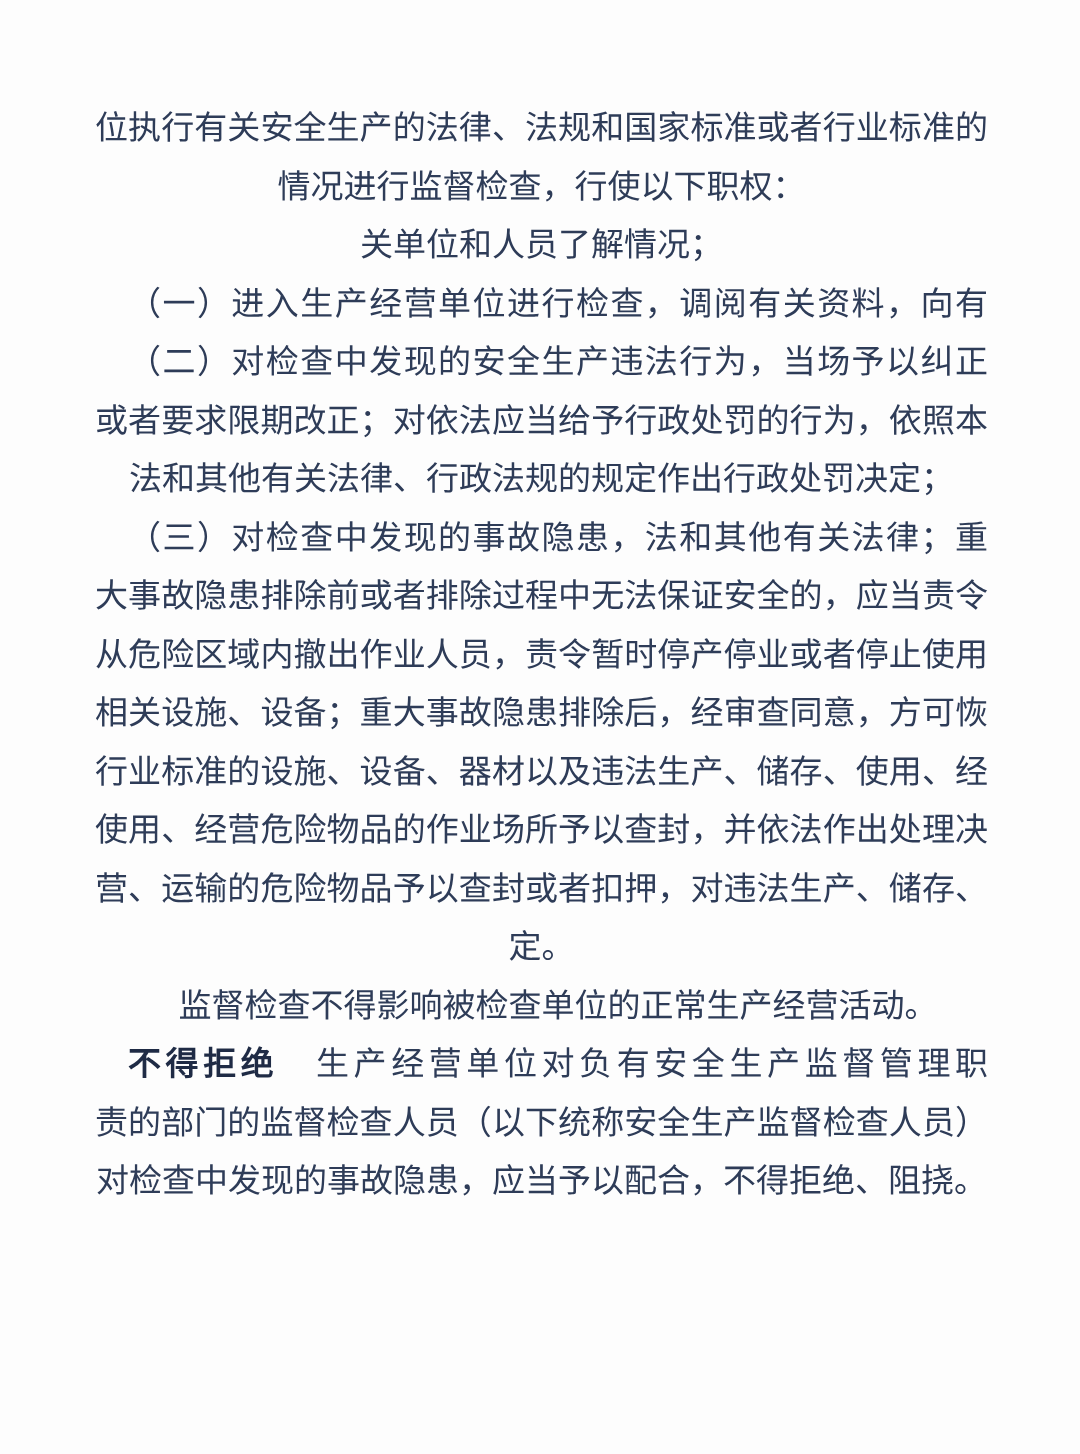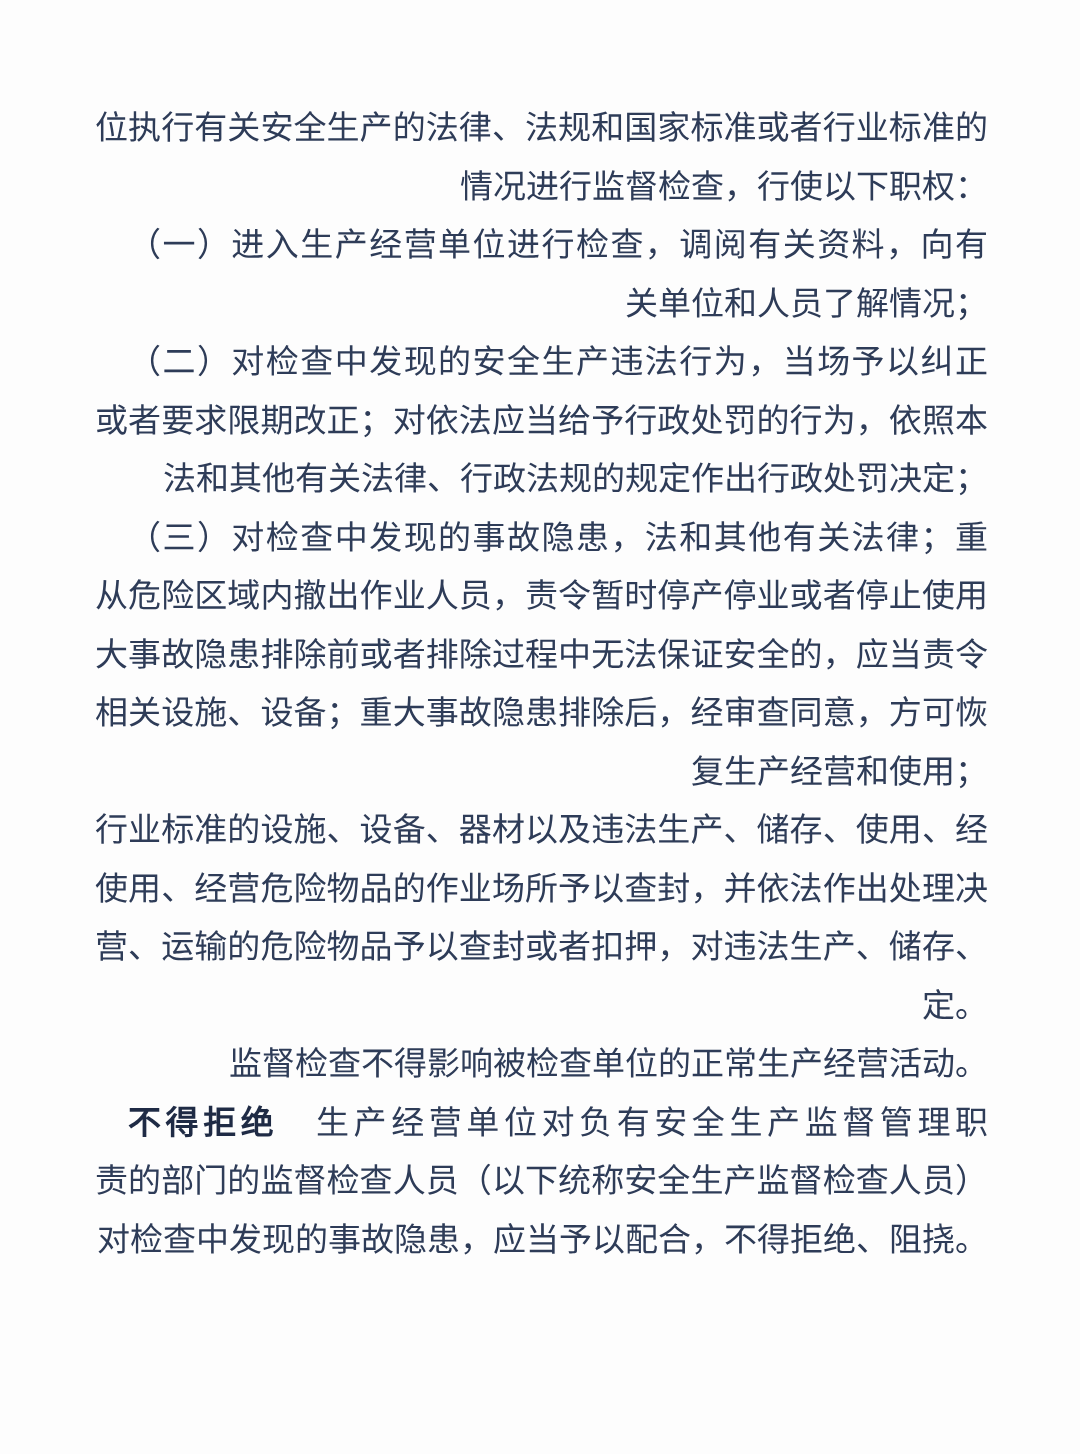--- a/index.html
+++ b/index.html
@@ -20,21 +20,21 @@
     left: 95px;
     top: 99px;
     width: 893px;
     font-family: "Liberation Serif", "DejaVu Serif", serif;
     font-size: 33px;
     line-height: 58.5px;
     color: var(--text-color, #2e3c58);
     letter-spacing: 0;
   }
   .line {
-    text-align: right;
+    text-align: center;
     white-space: normal;
     height: 58.5px;
   }
   .line.justify {
     text-align: justify;
     text-align-last: justify;
     text-justify: inter-character;
   }
   .line.indent {
     padding-left: 33px;
@@ -45,30 +45,29 @@
     color: var(--bold-color, #1f2b45);
   }
 </style>
 </head>
 <body>
 
 <div class="page">
   <div class="textblock" id="textblock">
       <div class="line justify">位执行有关安全生产的法律、法规和国家标准或者行业标准的</div>
       <div class="line">情况进行监督检查，行使以下职权：</div>
+      <div class="line">关单位和人员了解情况；</div>
       <div class="line justify indent">（一）进入生产经营单位进行检查，调阅有关资料，向有</div>
-      <div class="line">关单位和人员了解情况；</div>
       <div class="line justify indent">（二）对检查中发现的安全生产违法行为，当场予以纠正</div>
       <div class="line justify">或者要求限期改正；对依法应当给予行政处罚的行为，依照本</div>
       <div class="line">法和其他有关法律、行政法规的规定作出行政处罚决定；</div>
       <div class="line justify indent">（三）对检查中发现的事故隐患，法和其他有关法律；重</div>
+      <div class="line justify">大事故隐患排除前或者排除过程中无法保证安全的，应当责令</div>
       <div class="line justify">从危险区域内撤出作业人员，责令暂时停产停业或者停止使用</div>
-      <div class="line justify">大事故隐患排除前或者排除过程中无法保证安全的，应当责令</div>
       <div class="line justify">相关设施、设备；重大事故隐患排除后，经审查同意，方可恢</div>
-      <div class="line">复生产经营和使用；</div>
       <div class="line justify">行业标准的设施、设备、器材以及违法生产、储存、使用、经</div>
       <div class="line justify">使用、经营危险物品的作业场所予以查封，并依法作出处理决</div>
       <div class="line justify">营、运输的危险物品予以查封或者扣押，对违法生产、储存、</div>
       <div class="line">定。</div>
       <div class="line indent">监督检查不得影响被检查单位的正常生产经营活动。</div>
       <div class="line justify indent"><span class="article-number">不得拒绝</span><span>　生产经营单位对负有安全生产监督管理职</span></div>
       <div class="line justify">责的部门的监督检查人员（以下统称安全生产监督检查人员）</div>
       <div class="line">对检查中发现的事故隐患，应当予以配合，不得拒绝、阻挠。</div>
     </div>
 </div>

